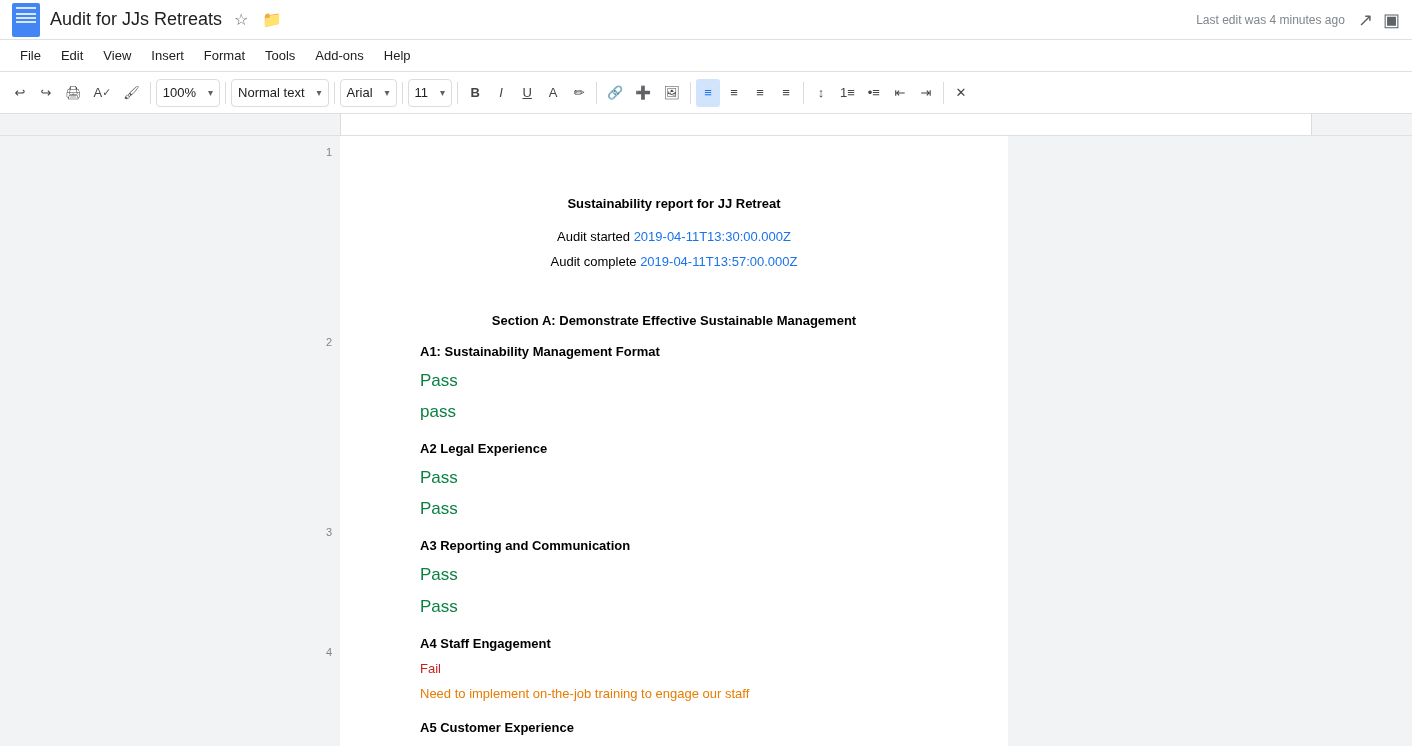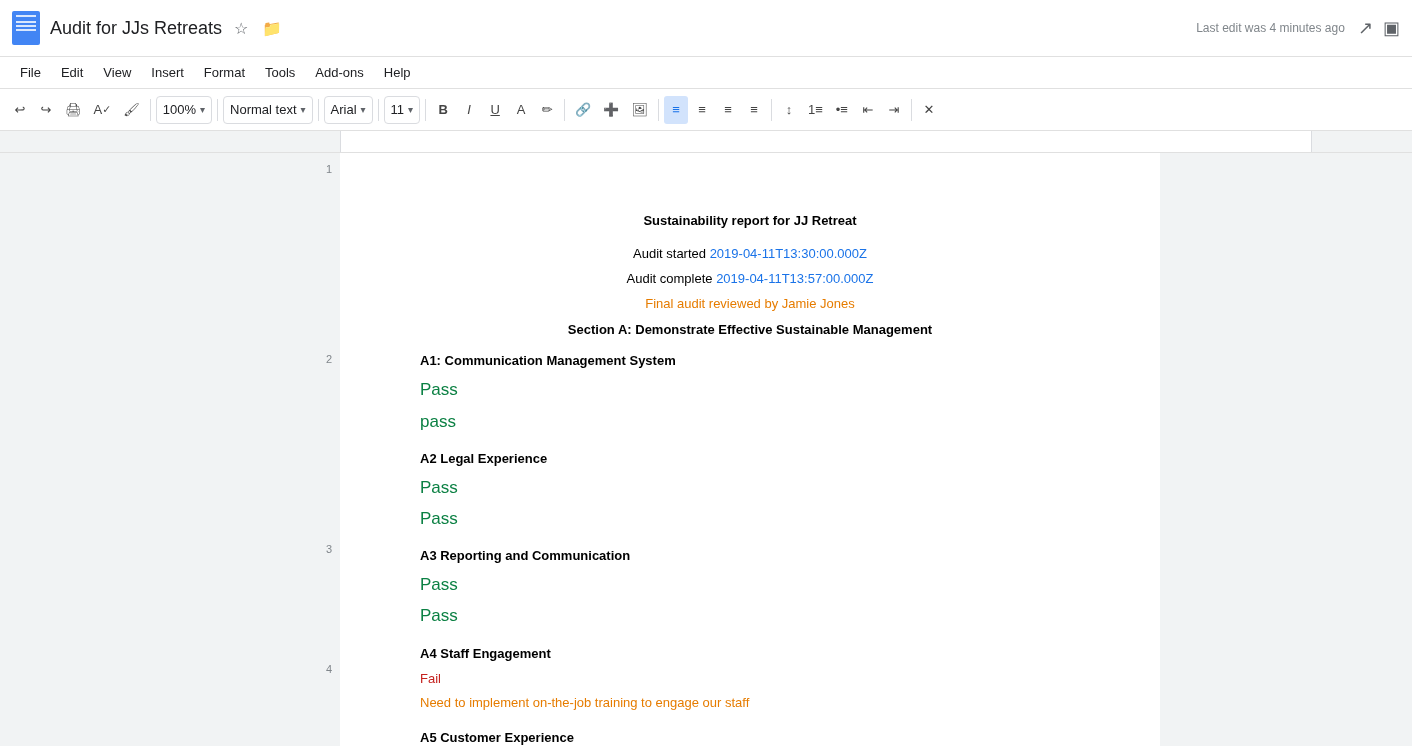--- a/index.html
+++ b/index.html
@@ -5,21 +5,21 @@
     * { box-sizing: border-box; margin: 0; padding: 0; }
     body { font-family: Arial, sans-serif; font-size: 13px; background: #f1f3f4; overflow: hidden; }
 
     
     .title-bar {
       display: flex;
       align-items: center;
       padding: 6px 12px;
       background: #fff;
       border-bottom: 1px solid #e0e0e0;
-      height: 57px;
+      height: 40px;
     }
     .doc-icon {
       width: 28px; height: 34px;
       background: #4285f4;
       border-radius: 2px;
       margin-right: 10px;
       position: relative;
       flex-shrink: 0;
     }
     .doc-icon::before {
@@ -110,21 +110,21 @@
     .toolbar-dropdown {
       display: flex; align-items: center;
       border: 1px solid #dadce0;
       border-radius: 4px;
       padding: 2px 6px;
       height: 28px;
       cursor: pointer;
       background: #fff;
       font-size: 13px;
       color: #202124;
-      gap: 4px;
+      gap: 12px;
     }
     .chevron { font-size: 10px; color: #5f6368; }
     .toolbar-btn.active { background: #d2e3fc; color: #1a73e8; }
 
     
     .ruler {
       height: 22px;
       background: #f1f3f4;
       border-bottom: 1px solid #e0e0e0;
       position: relative;
@@ -151,21 +151,21 @@
       flex-shrink: 0;
       position: relative;
     }
     .right-margin {
       flex: 1;
       background: #f1f3f4;
     }
 
     
     .document {
-      width: 820px;
+      width: 668px;
       background: #fff;
       box-shadow: 0 1px 3px rgba(0,0,0,0.2);
       overflow-y: auto;
       padding: 60px 80px;
       flex-shrink: 0;
     }
 
     .doc-title {
       text-align: center;
       font-weight: bold;
@@ -181,21 +181,21 @@
     .doc-meta .timestamp {
       color: #1a73e8;
     }
     .doc-meta .reviewer {
       color: #e67c00;
     }
     .section-header {
       text-align: center;
       font-weight: bold;
       font-size: 13px;
-      margin: 8px 0 16px 0;
+      margin: 40px 0 16px 0;
     }
     .subsection-header {
       font-weight: bold;
       font-size: 13px;
       margin: 16px 0 8px 0;
     }
     .pass-text {
       color: #0b8043;
       font-size: 17px;
       line-height: 1.6;
@@ -308,27 +308,24 @@
 
   <div class="document">
     <div class="doc-title">Sustainability report for JJ Retreat</div>
 
     <div class="doc-meta">
       <span>Audit started </span><span class="timestamp">2019-04-11T13:30:00.000Z</span>
     </div>
     <div class="doc-meta">
       <span>Audit complete </span><span class="timestamp">2019-04-11T13:57:00.000Z</span>
     </div>
-    <div class="doc-meta">
-      <span class="reviewer">Final audit reviewed by Jamie Jones</span>
-    </div>
 
     <div class="section-header">Section A: Demonstrate Effective Sustainable Management</div>
 
-    <div class="subsection-header">A1: Communication Management System</div>
+    <div class="subsection-header">A1: Sustainability Management Format</div>
     <div class="doc-paragraph pass-text">Pass</div>
     <div class="doc-paragraph pass-text">pass</div>
 
     <div class="subsection-header">A2 Legal Experience</div>
     <div class="doc-paragraph pass-text">Pass</div>
     <div class="doc-paragraph pass-text">Pass</div>
 
     <div class="subsection-header">A3 Reporting and Communication</div>
     <div class="doc-paragraph pass-text">Pass</div>
     <div class="doc-paragraph pass-text">Pass</div>

